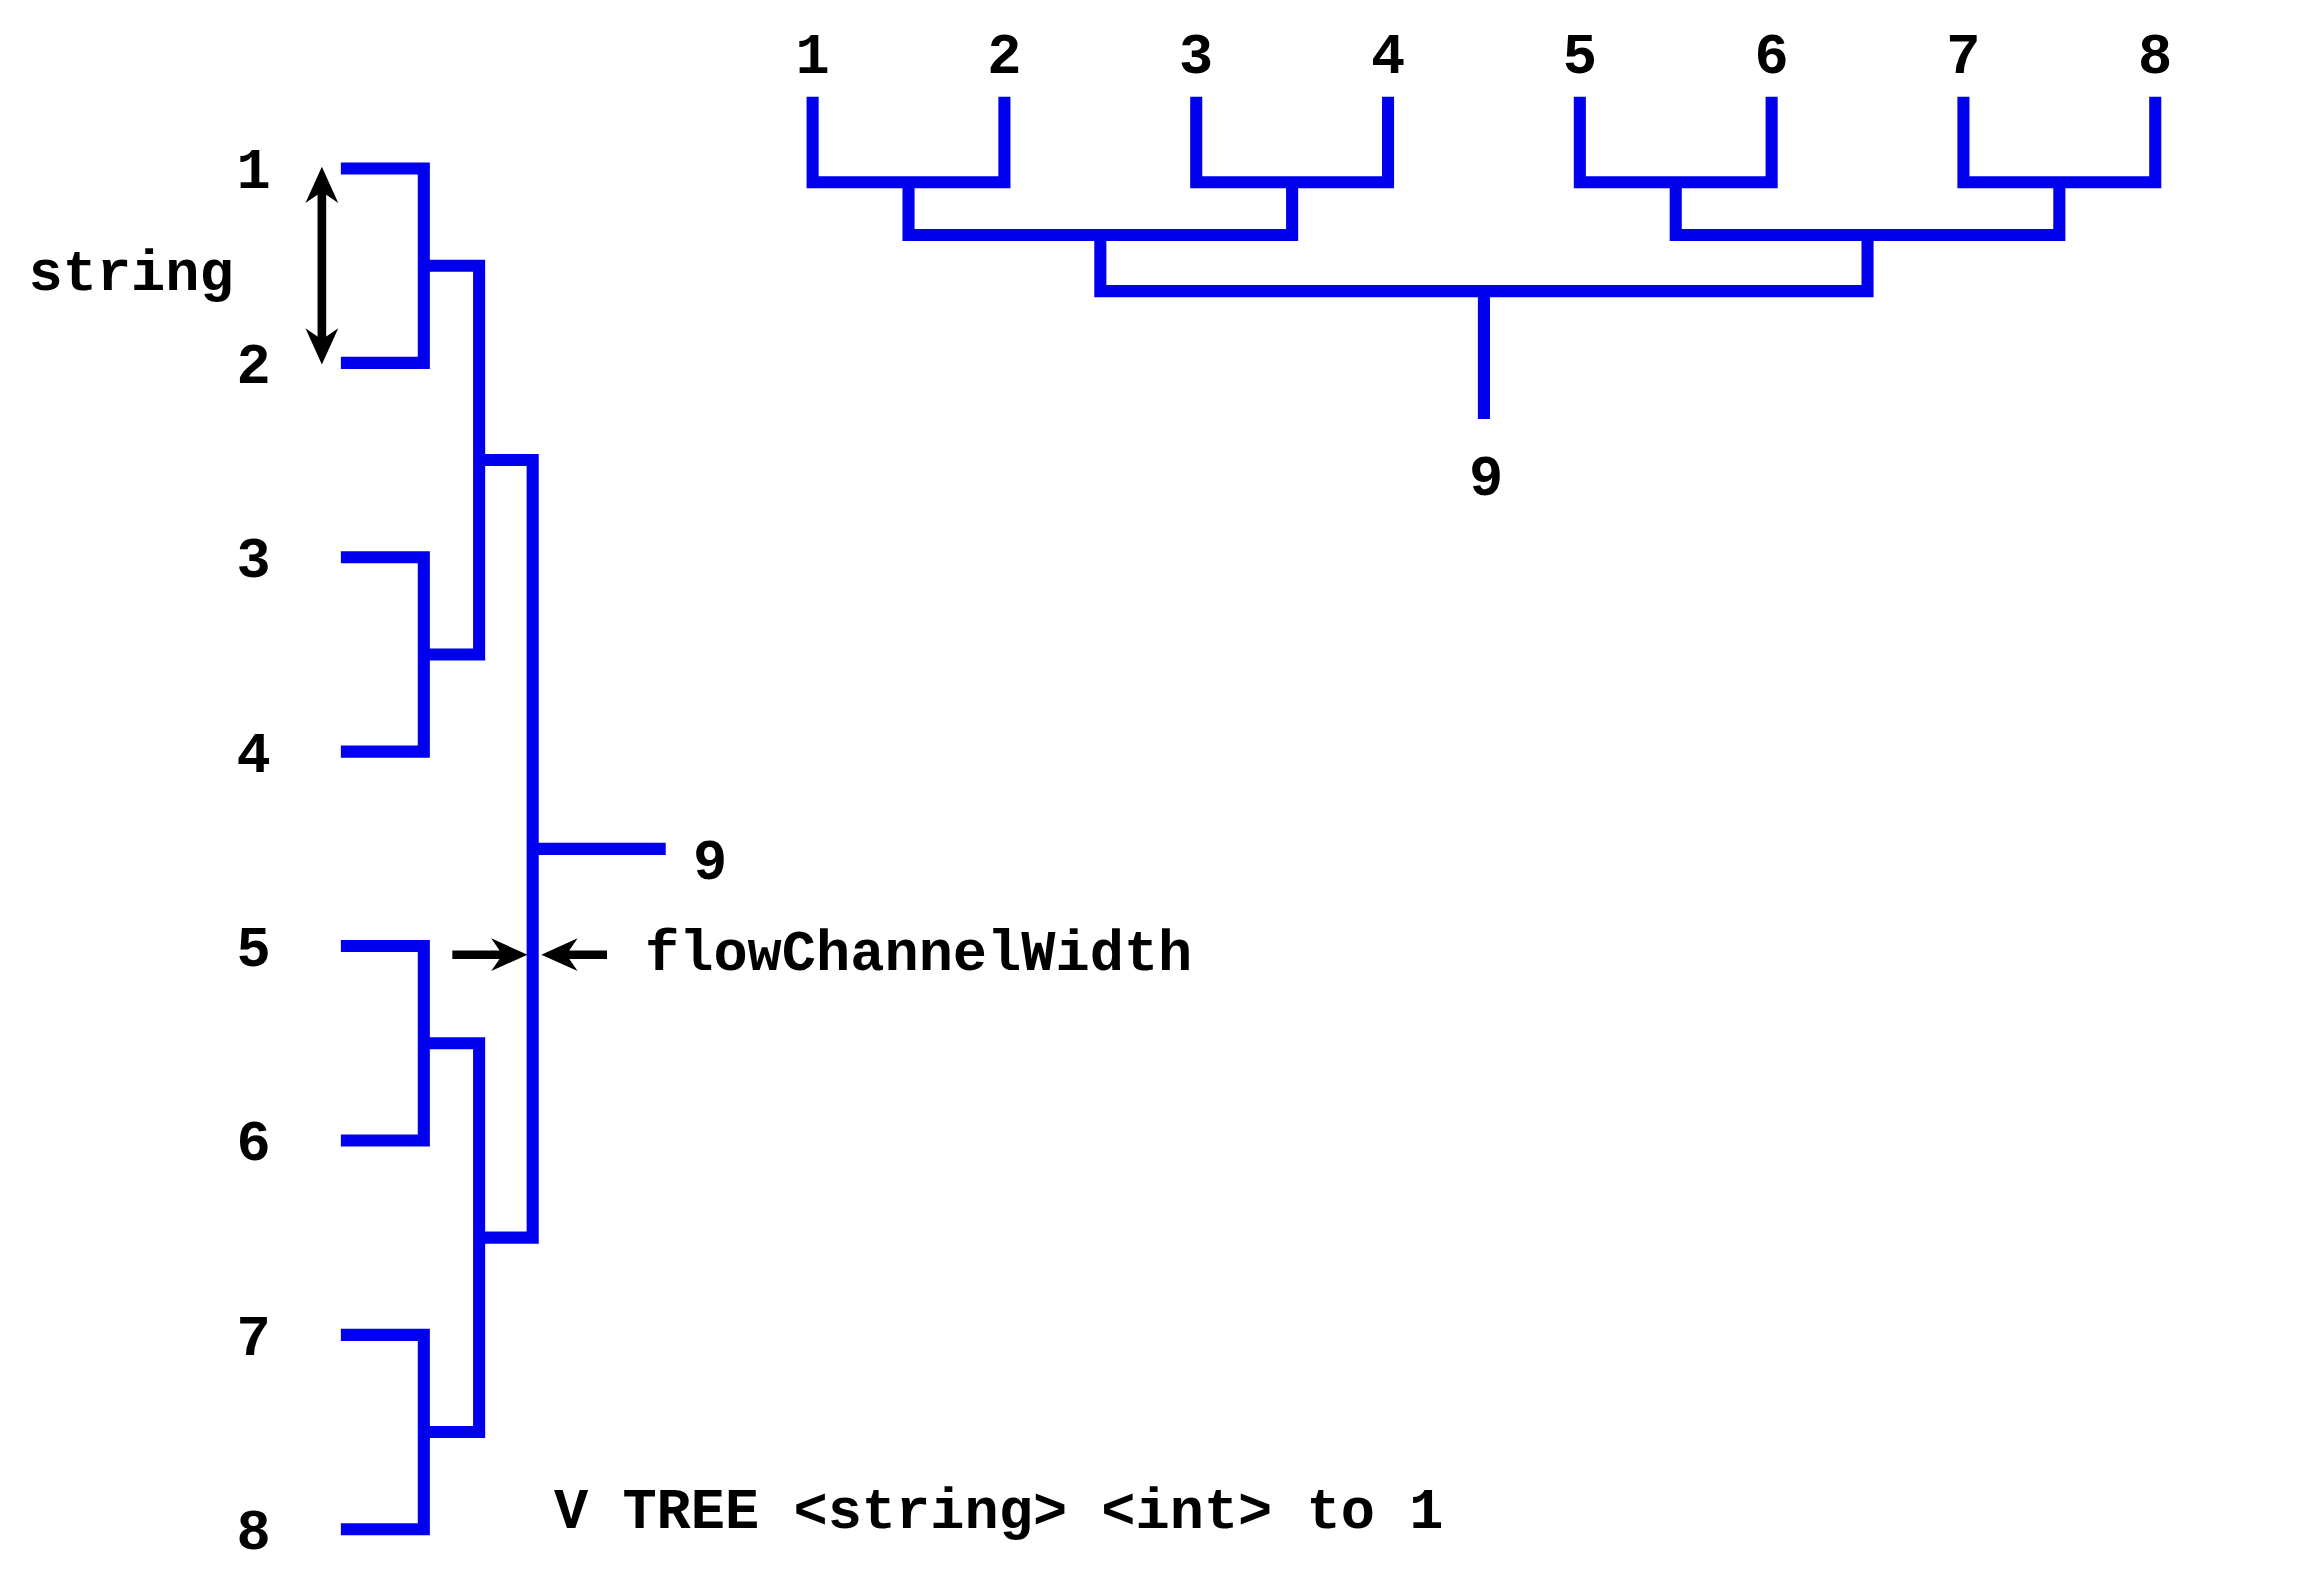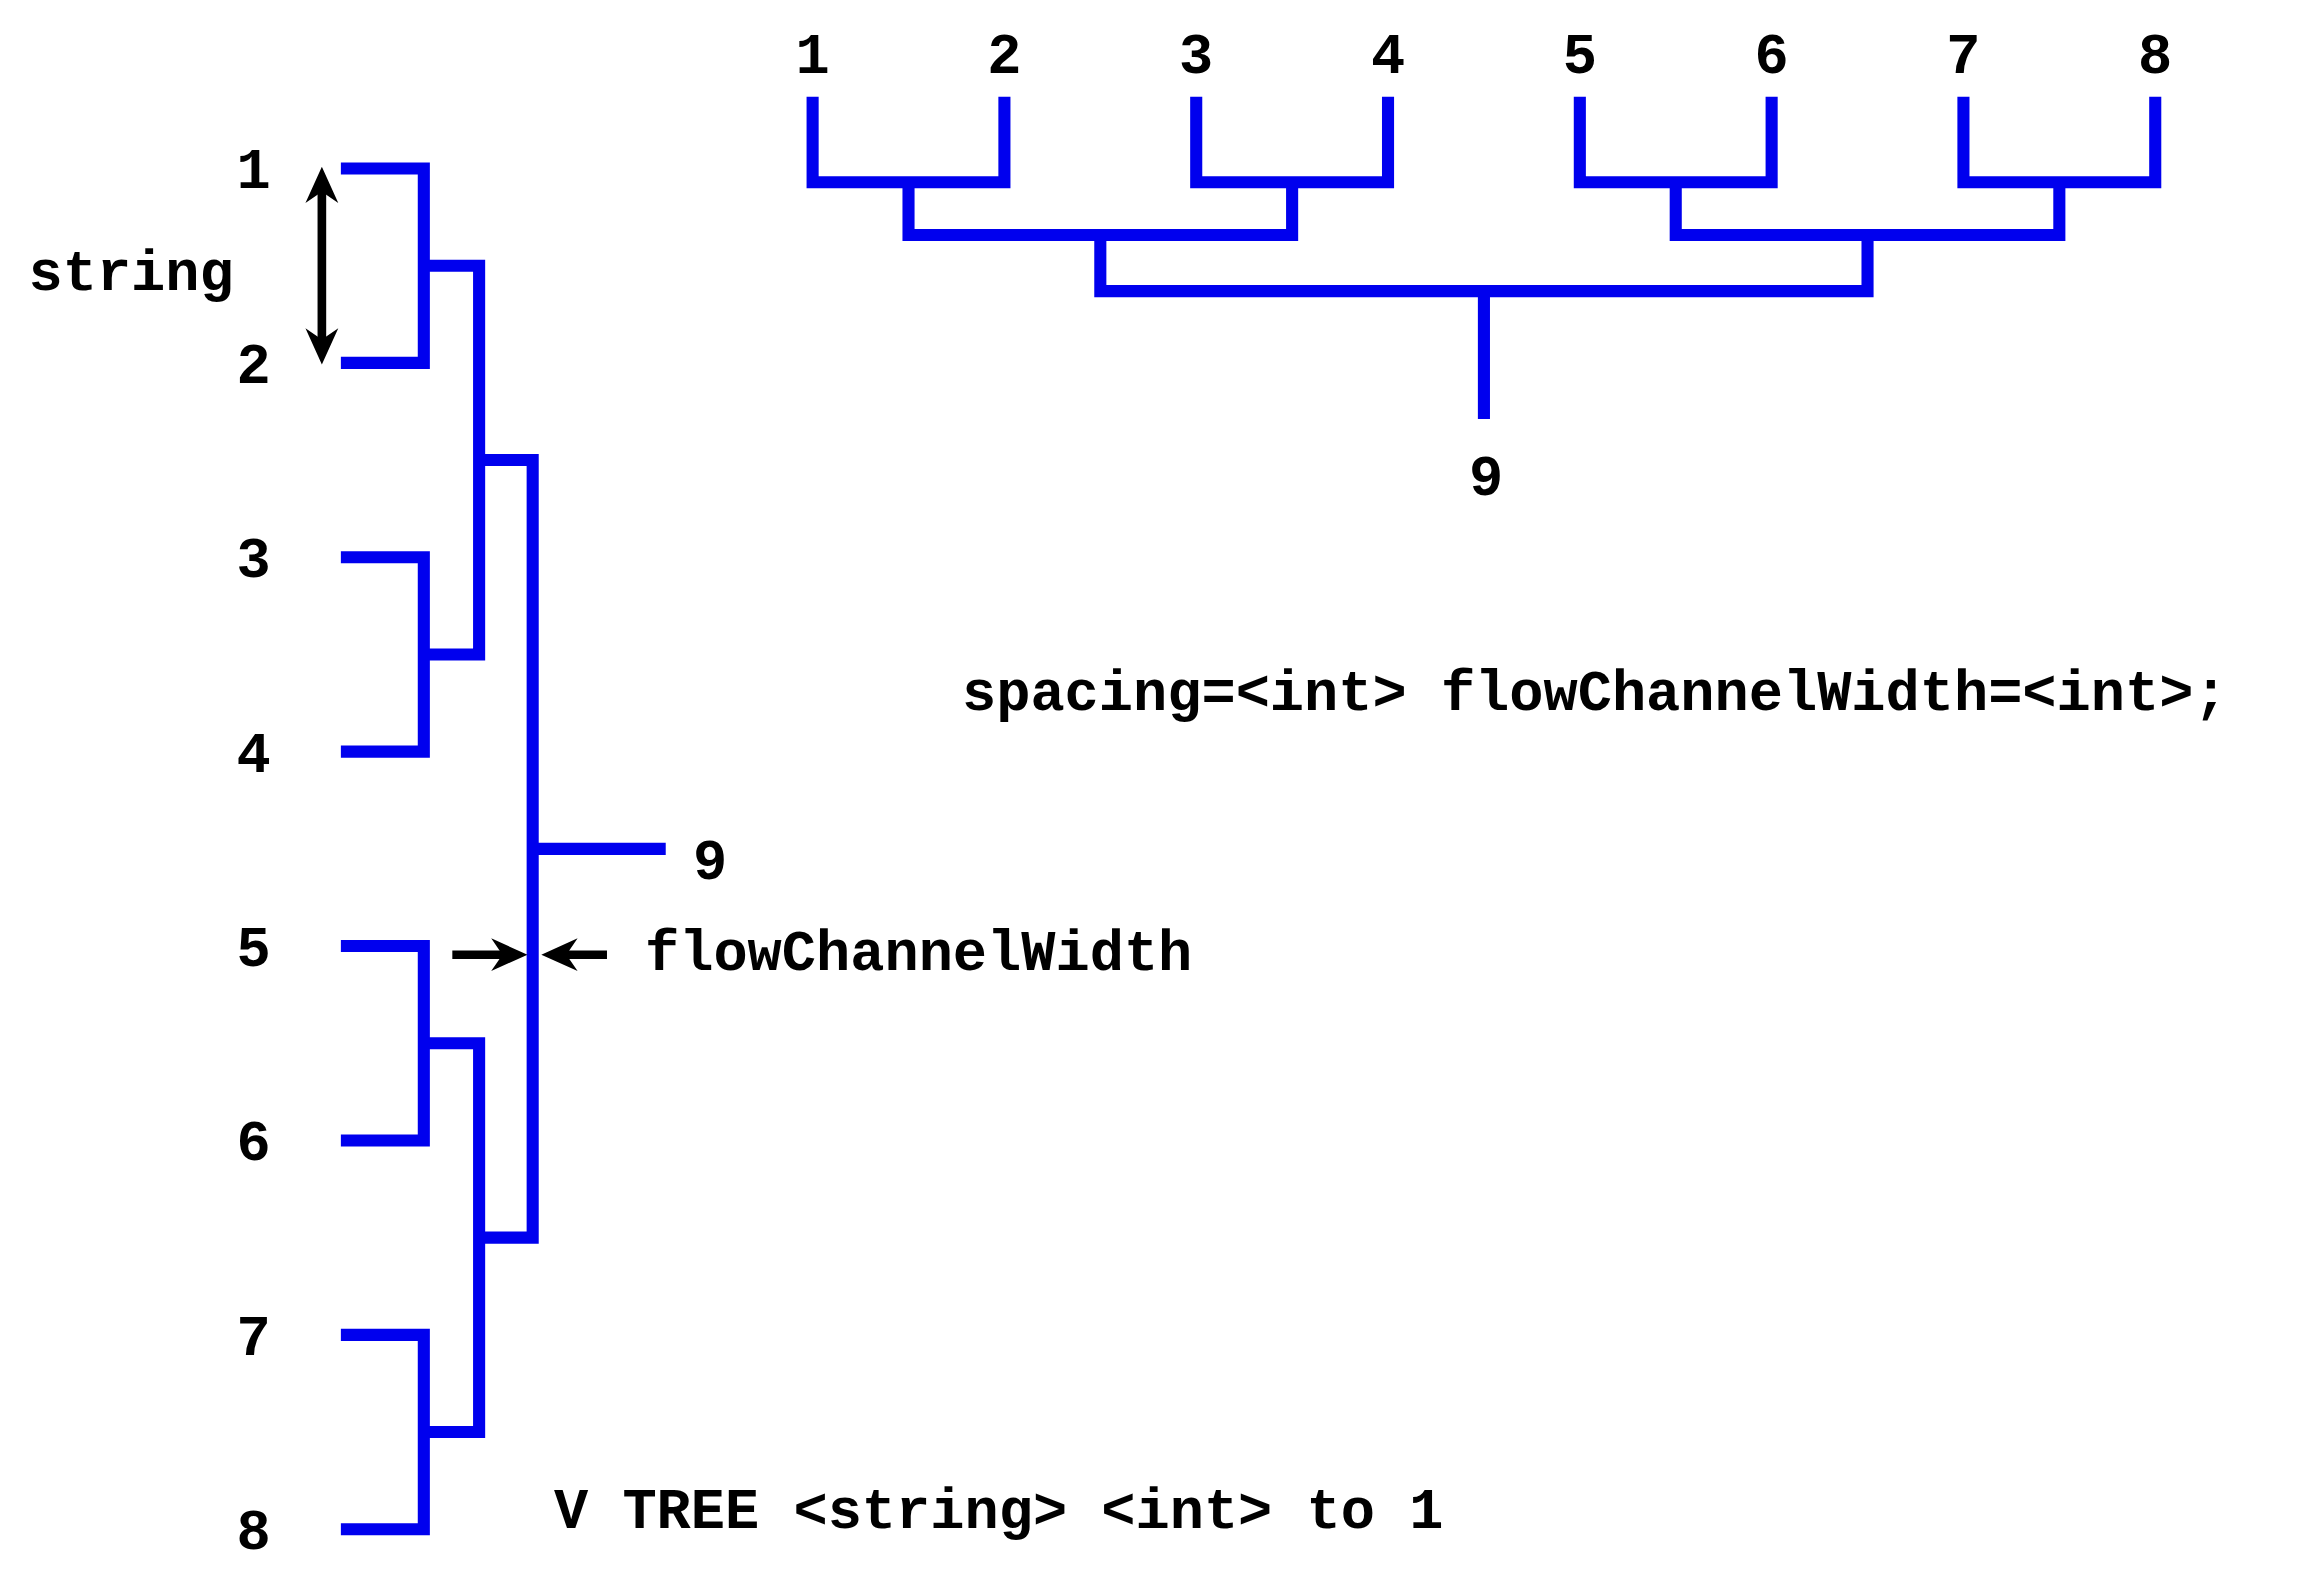--- a/index.html
+++ b/index.html
@@ -87,21 +87,20 @@
       <line x1="372" y1="218" x2="372" y2="397" stroke="#000000" stroke-width="10"></line>
       <polygon points="372,193 391,235 372,222 353,235" fill="#000000"></polygon>
       <polygon points="372,422 391,380 372,393 353,380" fill="#000000"></polygon>
       <line x1="523" y1="1105" x2="585" y2="1105" stroke="#000000" stroke-width="10"></line>
       <polygon points="610,1105 568,1086 581,1105 568,1124" fill="#000000"></polygon>
       <line x1="651" y1="1105" x2="702" y2="1105" stroke="#000000" stroke-width="10"></line>
       <polygon points="626,1105 668,1086 655,1105 668,1124" fill="#000000"></polygon>
     </svg>
 
   <div class="caption" id="caption-h" style="left: 962px; top: 525px;">
-    <div>spacing=&lt;int&gt; flowChannelWidth=&lt;int&gt;;</div>
   </div>
 
   <div class="caption" id="caption-v" style="left: 554px; top: 1343px;">
     <div>V TREE &lt;string&gt; &lt;int&gt; to 1</div>
     
   </div>
 
   <div class="floating-label v-center" id="label-spacing" style="left: 28.5px; top: 275px;">string</div>
 
   <div class="floating-label v-center" id="label-fcw" style="left: 645px; top: 955px;">flowChannelWidth</div>

